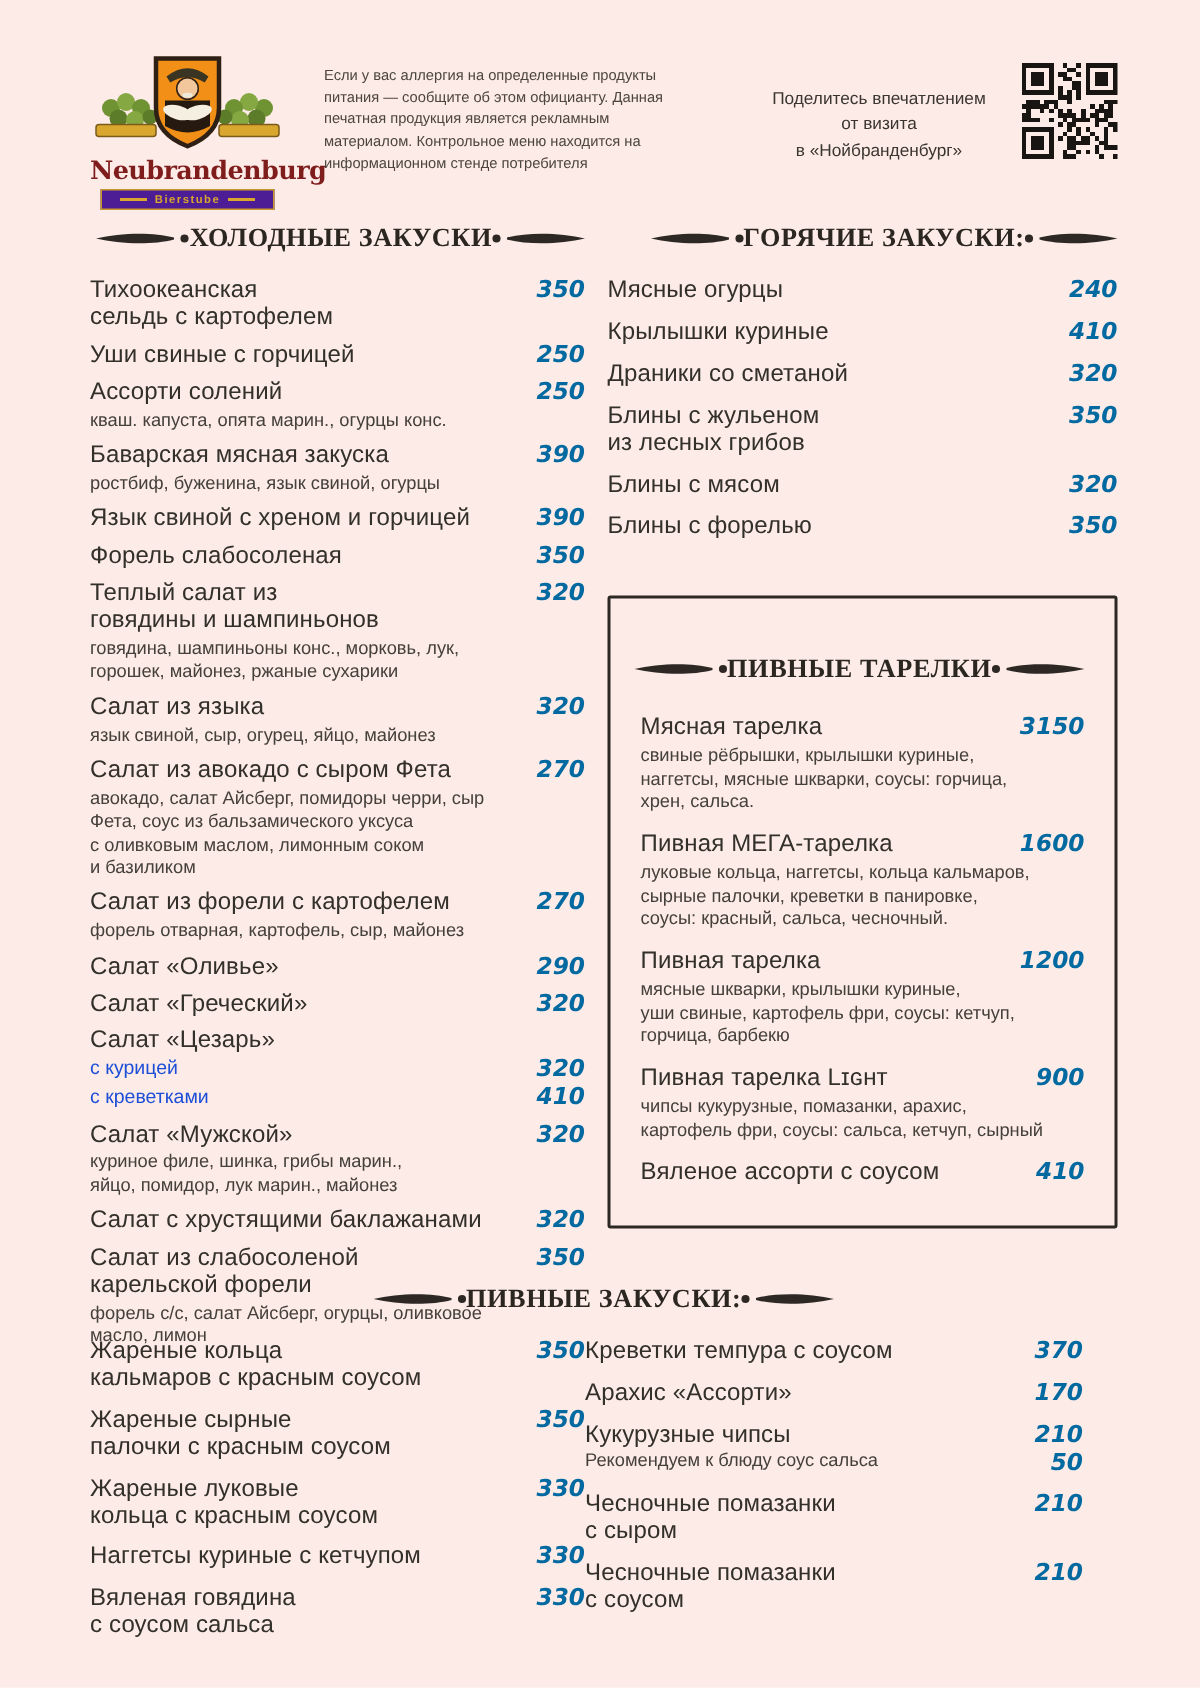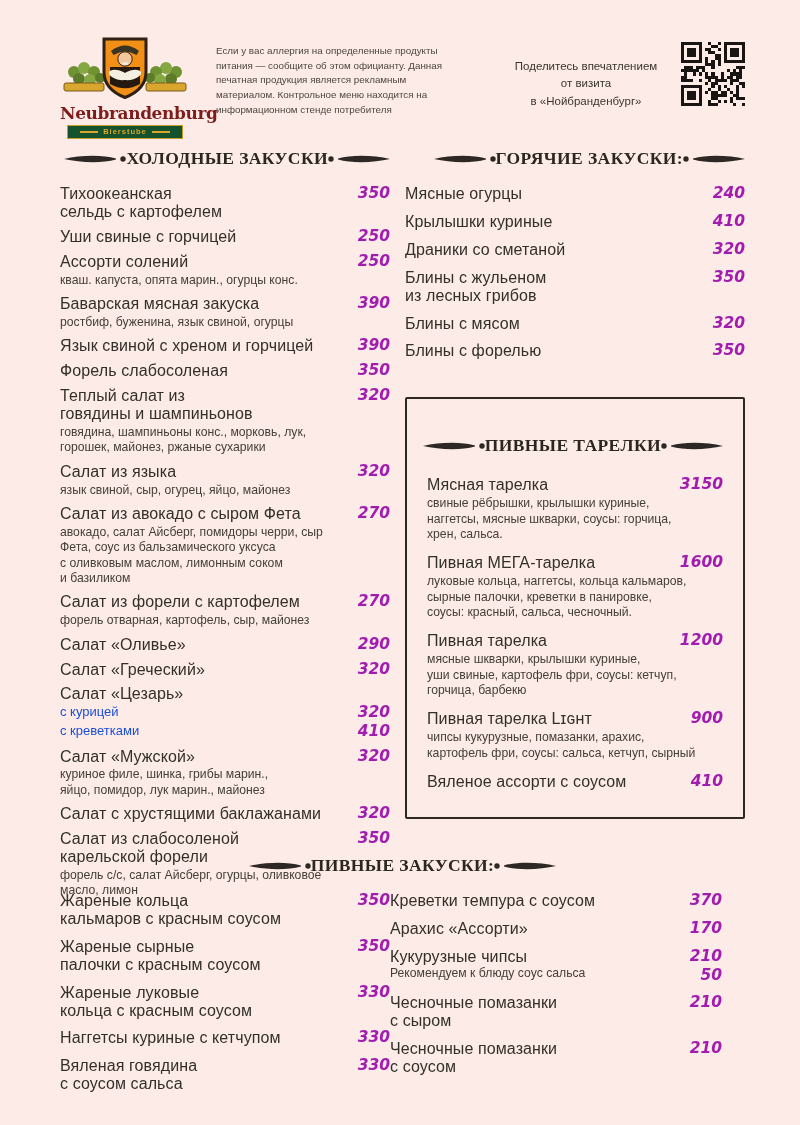--- a/index.html
+++ b/index.html
@@ -3,21 +3,21 @@
 <meta charset="utf-8">
 <style>
   html,body{margin:0;padding:0;}
   body{font-family:"Liberation Sans","DejaVu Sans",sans-serif;}
   .page{position:relative;width:800px;height:1125px;background:#fcebe6;overflow:hidden;color:#33302a;}
 
   
   .hdr{position:absolute;top:36px;left:60px;right:55px;display:flex;align-items:flex-start;}
   .logo{width:130px;flex:0 0 auto;text-align:center;}
   .logo-word{font-family:"DejaVu Serif","Liberation Serif",serif;font-weight:700;font-size:17px;color:#7f1d1d;letter-spacing:-0.4px;margin-top:-3px;}
-  .logo-banner{position:relative;width:114px;margin:2px auto 0;background:#14532d;border:1px solid #c79a2a;height:12px;display:flex;align-items:center;justify-content:center;}
+  .logo-banner{position:relative;width:114px;margin:2px auto 0;background:#4c1d95;border:1px solid #c79a2a;height:12px;display:flex;align-items:center;justify-content:center;}
   .logo-banner span{color:#d9a62e;font-size:7.5px;font-weight:700;letter-spacing:1px;line-height:1;}
   .logo-banner::before,.logo-banner::after{content:"";width:18px;height:2px;background:#d9a62e;margin:0 5px;}
   .disclaimer{margin:8px 0 0 26px;width:240px;font-size:9.8px;line-height:1.5;color:#4c463f;white-space:normal;}
   .share{margin-left:auto;display:flex;align-items:flex-start;gap:16px;}
   .share-text{margin:22px 0 0;width:158px;text-align:center;font-size:11.5px;line-height:1.5;color:#3a352f;white-space:pre-line;}
   .qr{width:64px;height:64px;margin-top:6px;}
   .qr svg{display:block;width:64px;height:64px;}
 
   
   .col-left{position:absolute;top:148px;left:60px;width:330px;}
@@ -33,21 +33,21 @@
   .sec-title{margin:0;font-family:"Liberation Serif","DejaVu Serif",serif;font-weight:700;font-size:17.5px;letter-spacing:0.4px;color:#2b2620;white-space:nowrap;}
   .orn{display:inline-flex;line-height:0;}
   .orn.flip{transform:scaleX(-1);}
   .orn svg{fill:#2d2823;}
 
   
   .item{margin-bottom:7px;}
   .col-right .item,.bottom .item{margin-bottom:10px;}
   .irow,.vrow{display:flex;align-items:flex-start;justify-content:space-between;gap:22px;}
   .iname{font-size:16px;line-height:1.12;color:#33302a;white-space:pre-line;letter-spacing:0.1px;}
-  .iprice{font-family:"DejaVu Sans","Liberation Sans",sans-serif;font-style:italic;font-weight:700;font-size:15.5px;line-height:1.12;color:#a21caf;white-space:nowrap;min-width:34px;text-align:right;}
+  .iprice{font-family:"DejaVu Sans","Liberation Sans",sans-serif;font-style:italic;font-weight:700;font-size:15.5px;line-height:1.12;color:#0369a1;white-space:nowrap;min-width:34px;text-align:right;}
   .idesc{font-size:12.2px;line-height:1.26;color:#45403a;white-space:pre-line;margin-top:2px;}
   .vlabel{font-size:13px;line-height:1.32;color:#1d4ed8;}
   .vrow .iprice{line-height:1.2;}
 
   
   .plates-box{margin-top:37px;border:2px solid #2d2823;border-radius:2px;padding:36px 20px 14px;}
   .plates-box .sec-head{margin-bottom:20px;}
   .plates-box .item{margin-bottom:12px;}
 </style>
 </head>

